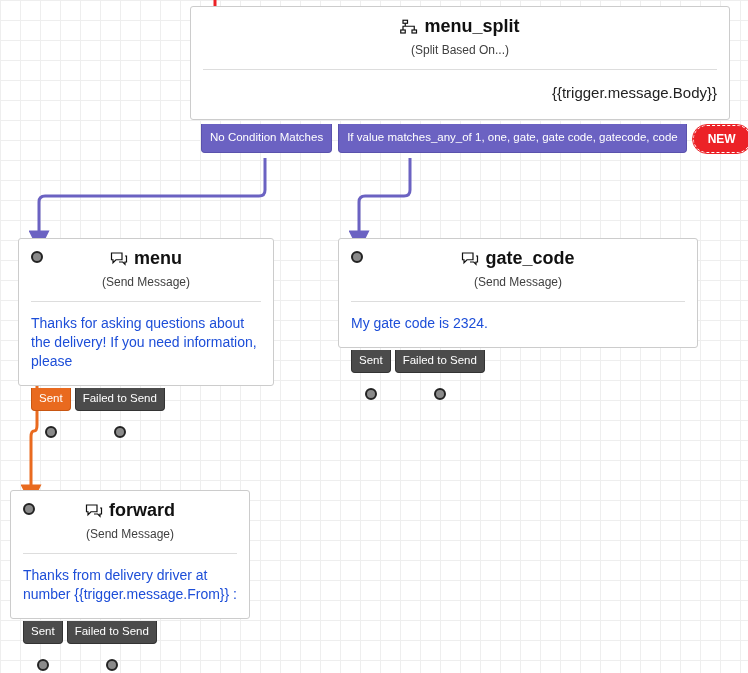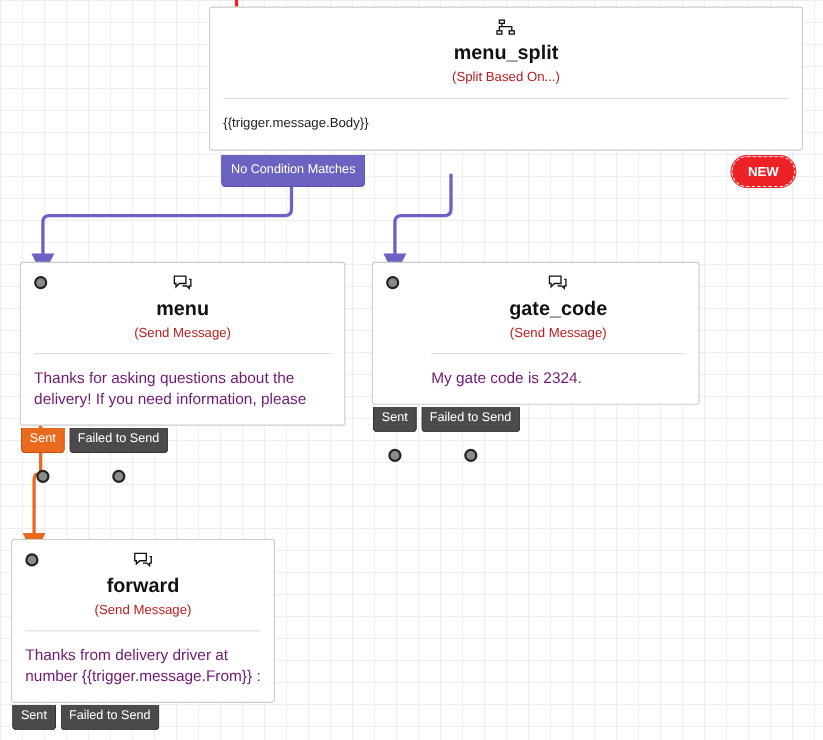--- a/index.html
+++ b/index.html
@@ -47,42 +47,41 @@
     padding: 10px 12px 6px 12px;
   }
   .widget-title {
     font-weight: 700;
     font-size: 18px;
     color: #111;
     display: inline-flex;
     align-items: center;
     gap: 6px;
     line-height: 1.1;
-    flex-direction: column;
   }
   .widget-subtitle {
     font-size: 12px;
-    color: #b91c1c;
+    color: #404040;
     margin-top: 4px;
   }
   .widget-rule {
     border: none;
     border-top: 1px solid #ddd;
     margin: 6px 12px;
   }
   .widget-body {
     padding: 6px 12px 14px 12px;
     font-size: 14px;
-    color: #701a75;
+    color: #1d4ed8;
     line-height: 1.35;
   }
   .split-body {
-    text-align: left;
+    text-align: right;
     padding: 8px 12px 18px 12px;
-    font-size: 12px;
+    font-size: 15px;
     color: #222;
   }
 
   
   .split-bottom {
     position: absolute;
     left: -1px;
     right: -1px;
     bottom: -36px;
     display: flex;
@@ -109,21 +108,21 @@
     padding: 6px 14px;
     border-radius: 999px;
     border: 1.5px dashed #fff;
     outline: 1.5px solid #ec2227;
     align-self: center;
   }
 
   
   .outputs {
     position: absolute;
-    left: 0;
+    left: 12px;
     bottom: -26px;
     display: flex;
     gap: 4px;
   }
   .out-pill {
     background: #4b4b4b;
     color: #fff;
     font-size: 11.5px;
     padding: 5px 7px;
     border-radius: 0 0 4px 4px;
@@ -191,25 +190,26 @@
       </span>
       <span>menu_split</span>
     </span>
     <div class="widget-subtitle">(Split Based On...)</div>
   </div>
   <hr class="widget-rule">
   <div class="split-body">{{trigger.message.Body}}</div>
 
   <div class="split-bottom" style="bottom:-34px; left:10px; right:6px;">
     <div class="cond-pill">No Condition Matches</div>
+    <div class="cond-pill">If value matches_any_of 1, one, gate, gate code, gatecode, code</div>
     <div class="new-pill">NEW</div>
   </div>
 </div>
 
-<div class="widget" style="left:18px; top:238px; width:296px;">
+<div class="widget" style="left:18px; top:238px; width:256px;">
   <div class="input-dot"></div>
   <div class="widget-header">
     <span class="widget-title">
       <span class="icon-chat">
         <svg viewBox="0 0 24 20" width="18" height="16">
           <g stroke="#111" stroke-width="1.6" fill="none">
             <path d="M2 2 h14 v9 h-8 l-4 4 v-4 h-2 z"></path>
             <path d="M20 6 h2 v8 h-2 v3 l-3 -3 h-5"></path>
           </g>
         </svg>
@@ -226,21 +226,21 @@
       <span>Sent</span>
       <span class="out-dot"></span>
     </div>
     <div class="out-pill">
       <span>Failed to Send</span>
       <span class="out-dot"></span>
     </div>
   </div>
 </div>
 
-<div class="widget" style="left:338px; top:238px; width:298px;padding-left:41px;">
+<div class="widget" style="left:338px; top:238px; width:360px;">
   <div class="input-dot"></div>
   <div class="widget-header">
     <span class="widget-title">
       <span class="icon-chat">
         <svg viewBox="0 0 24 20" width="18" height="16">
           <g stroke="#111" stroke-width="1.6" fill="none">
             <path d="M2 2 h14 v9 h-8 l-4 4 v-4 h-2 z"></path>
             <path d="M20 6 h2 v8 h-2 v3 l-3 -3 h-5"></path>
           </g>
         </svg>

